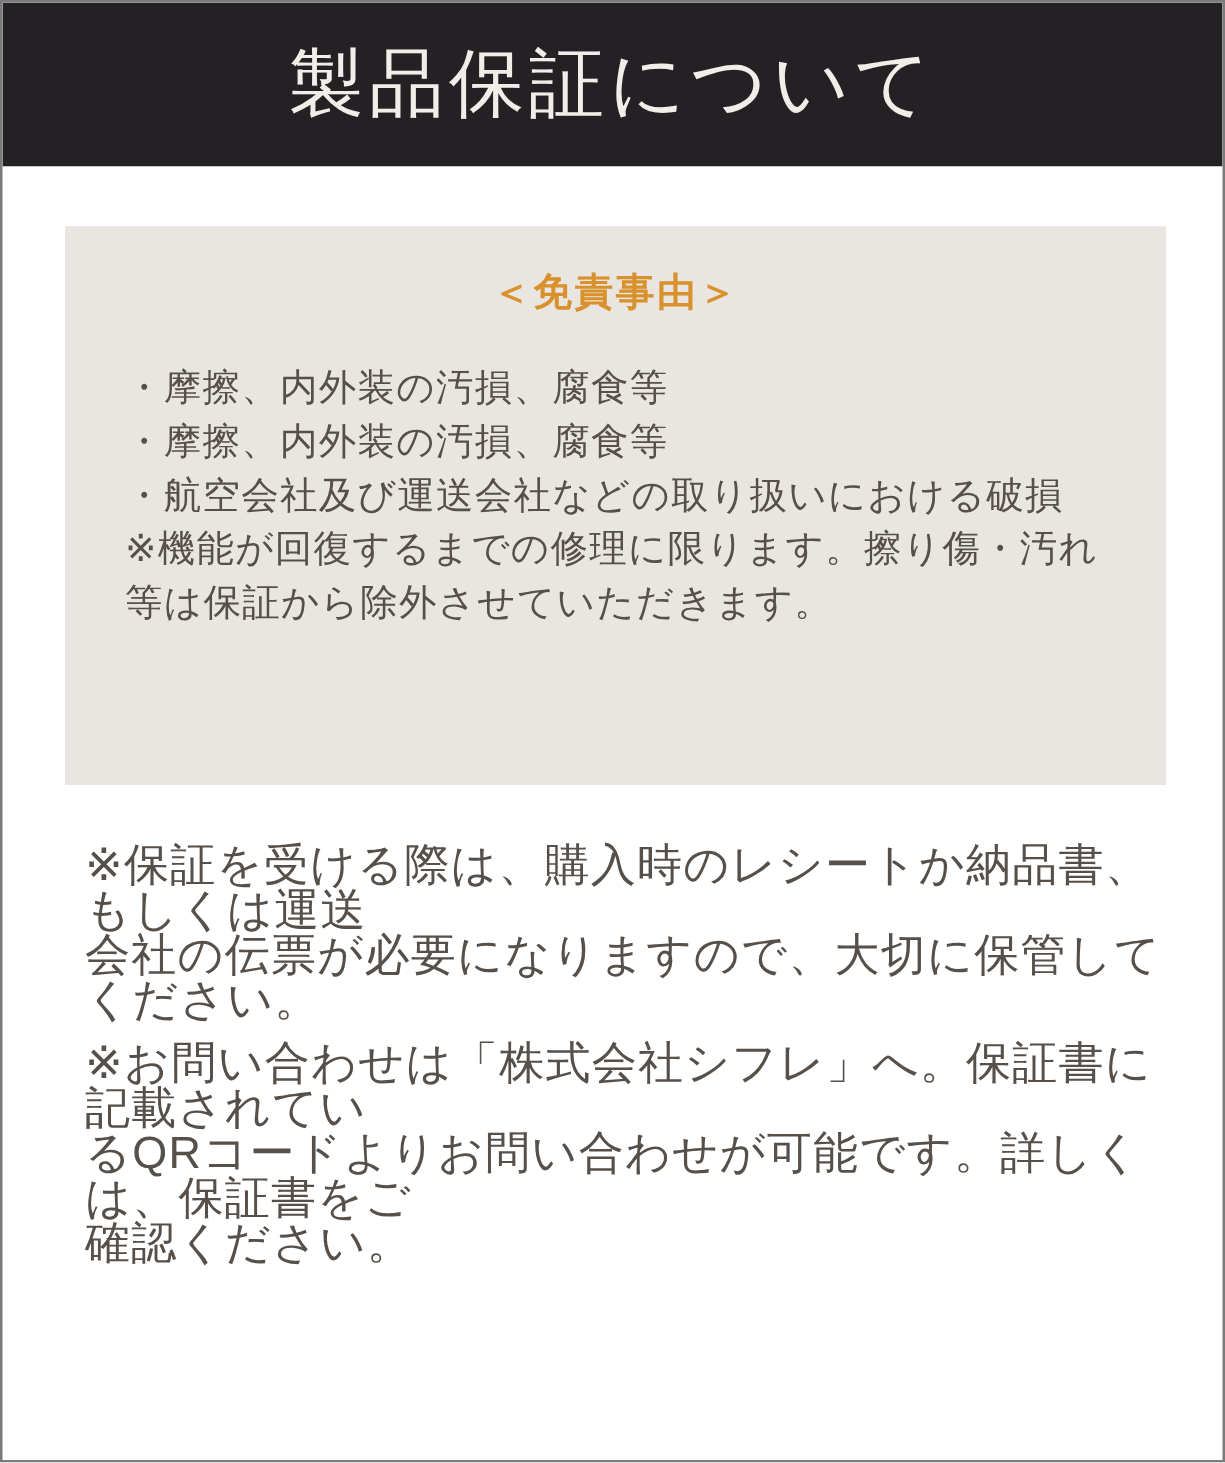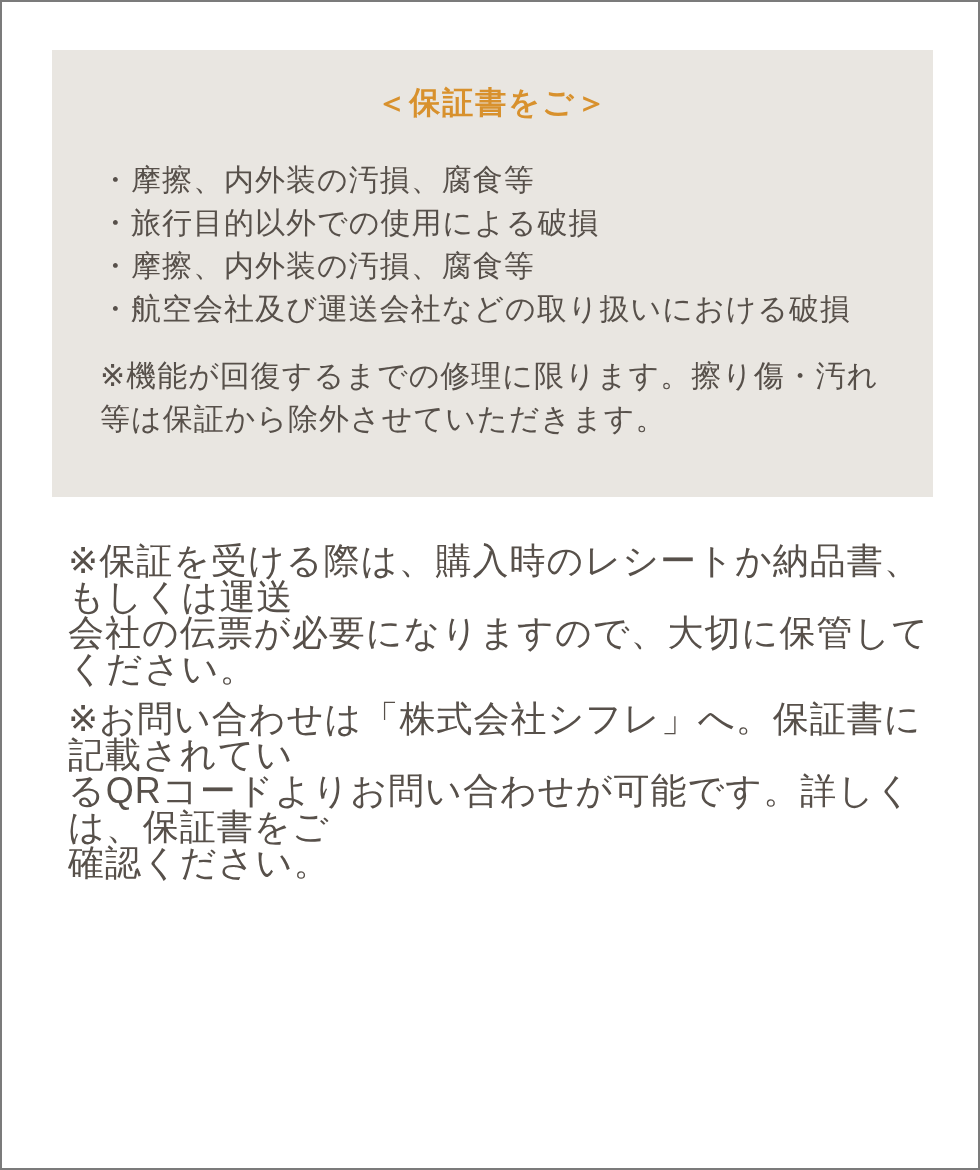--- a/index.html
+++ b/index.html
@@ -50,21 +50,20 @@
     margin-bottom:34px;
   }
   .disclaimer-items{
     font-size:30px;
     line-height:43px;
     letter-spacing:1px;
     font-weight:500;
   }
   .disclaimer-item{white-space:pre-wrap;}
   .disclaimer-note{
-    margin-top:24px;
     font-size:30px;
     line-height:43px;
     letter-spacing:1px;
     font-weight:500;
     white-space:pre-line;
   }
   .footnotes{margin:46px 40px 0 42px;}
   .footnote{
     font-size:36px;
     line-height:36px;
@@ -73,28 +72,30 @@
     white-space:pre-line;
     margin-bottom:14px;
     margin-left:24px;
   }
 </style>
 </head>
 <body>
 
 <div class="page">
 
+  <div class="header">
+    <div class="title">製品保証について</div>
+  </div>
 
 
   <div class="disclaimer-box">
-    <div class="disclaimer-title">＜保証書をご＞</div>
+    <div class="disclaimer-title">＜免責事由＞</div>
 
     <div class="disclaimer-items">
       <div class="disclaimer-item">・摩擦、内外装の汚損、腐食等</div>
-      <div class="disclaimer-item">・旅行目的以外での使用による破損</div>
       <div class="disclaimer-item">・摩擦、内外装の汚損、腐食等</div>
       <div class="disclaimer-item">・航空会社及び運送会社などの取り扱いにおける破損</div>
     </div>
 
     <div class="disclaimer-note">※機能が回復するまでの修理に限ります。擦り傷・汚れ
 等は保証から除外させていただきます。</div>
   </div>
 
   <div class="footnotes">
     <div class="footnote">※保証を受ける際は、購入時のレシートか納品書、もしくは運送

